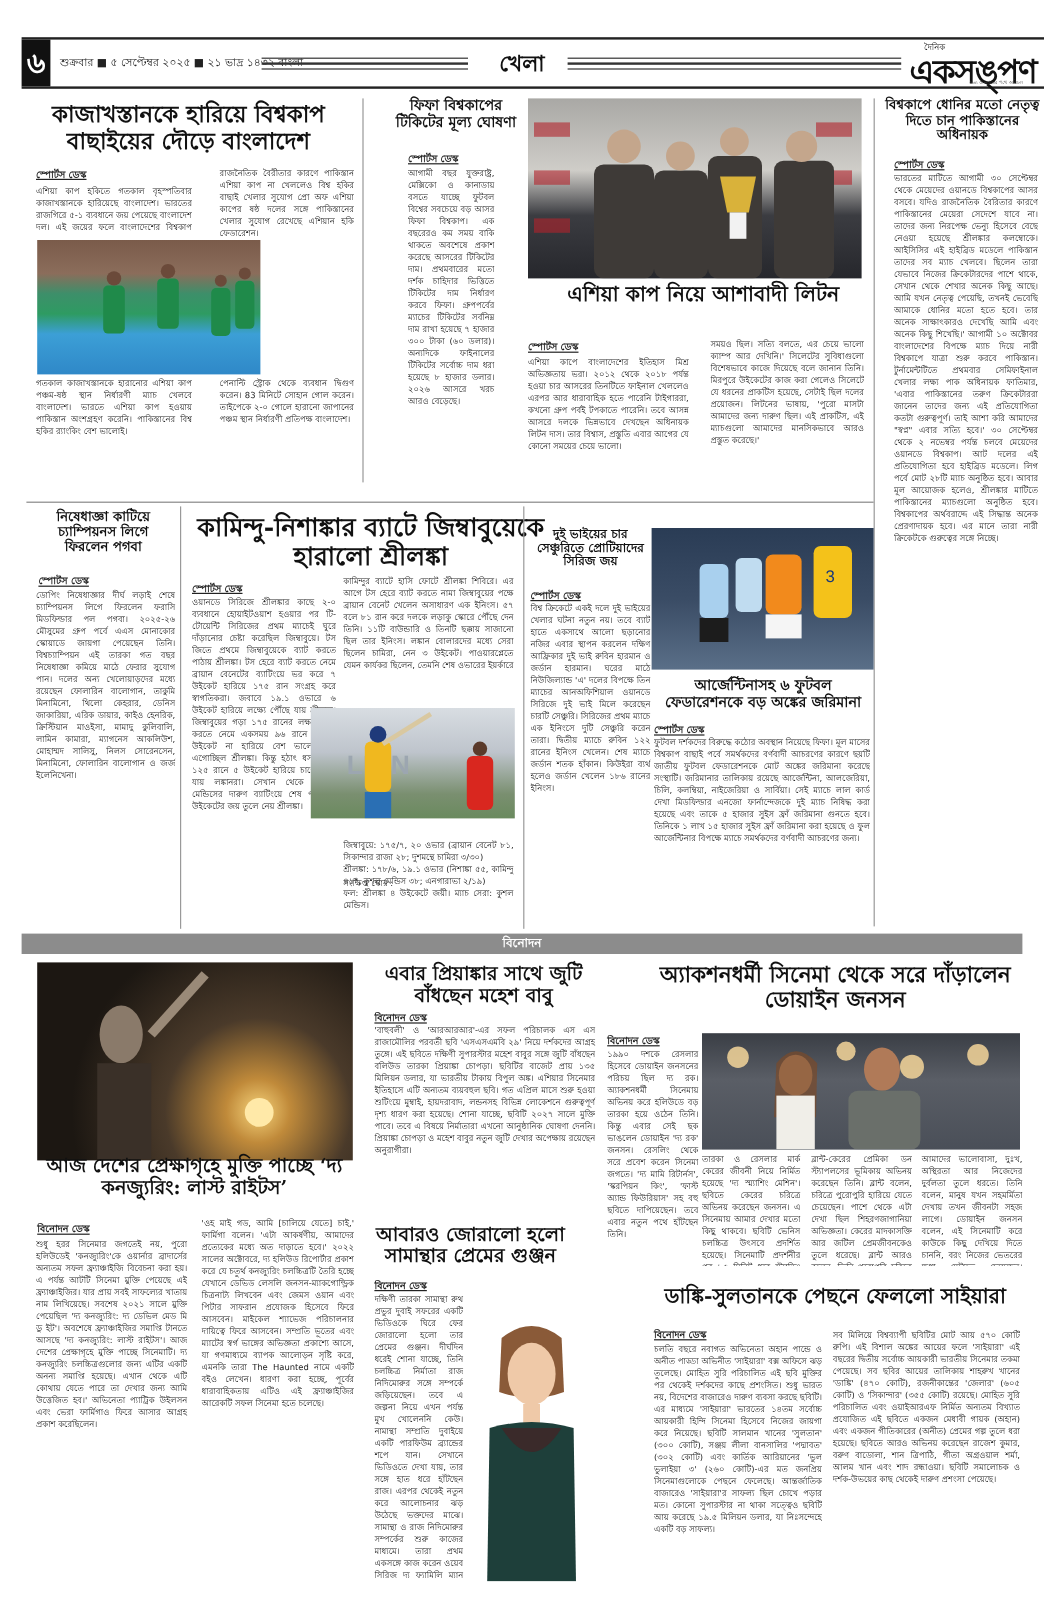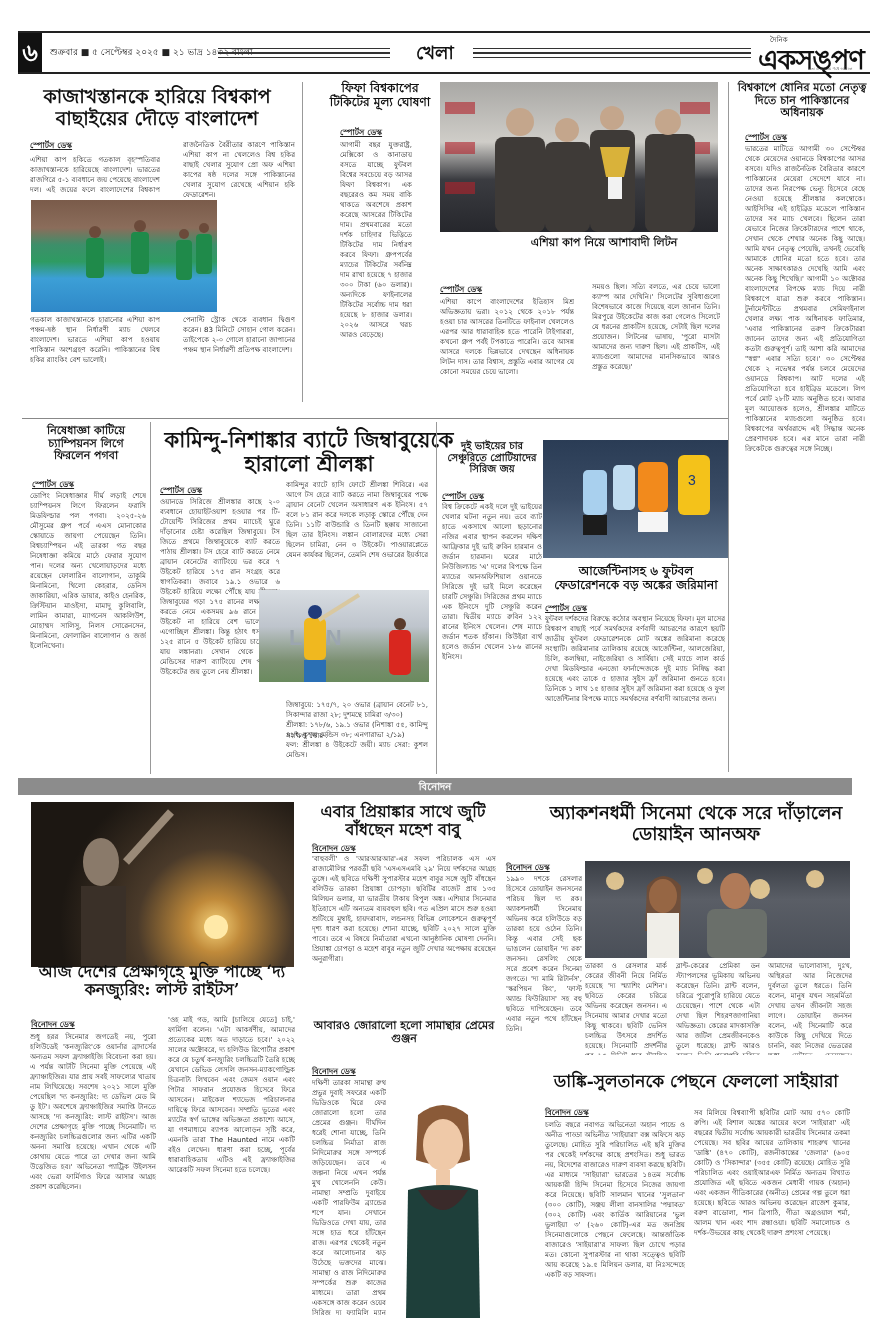--- a/index.html
+++ b/index.html
@@ -82,21 +82,21 @@
     <g fill="#c4a68c">
         <circle cx="80" cy="40" r="14"></circle>
         <circle cx="127" cy="48" r="12"></circle>
         <circle cx="172" cy="36" r="12"></circle>
         <circle cx="228" cy="40" r="13"></circle>
       </g>
     <path d="M160 65 L190 65 L184 95 L166 95 Z" fill="#d9b23a"></path>
     <rect x="168" y="95" width="14" height="22" fill="#f2f2f2"></rect>
   </svg>
 </div>
-<div class="abs head" style="left:470px; top:237px; width:268px; font-size:11px;">এশিয়া কাপ নিয়ে আশাবাদী লিটন</div>
+<div class="abs head" style="left:452px; top:237px; width:268px; font-size:17px;">এশিয়া কাপ নিয়ে আশাবাদী লিটন</div>
 <div class="abs desk" style="left:440px; top:283px;">স্পোর্টস ডেস্ক</div>
 <div class="abs body-text" style="left:440px; top:297px; width:134px; height:104px;">এশিয়া কাপে বাংলাদেশের ইতিহাস মিশ্র অভিজ্ঞতায় ভরা। ২০১২ থেকে ২০১৮ পর্যন্ত হওয়া চার আসরের তিনটিতে ফাইনাল খেললেও এরপর আর ধারাবাহিক হতে পারেনি টাইগাররা, কখনো গ্রুপ পর্বই টপকাতে পারেনি। তবে আসন্ন আসরে দলকে ভিন্নভাবে দেখছেন অধিনায়ক লিটন দাস। তার বিশ্বাস, প্রস্তুতি এবার আগের যে কোনো সময়ের চেয়ে ভালো।</div>
 <div class="abs body-text" style="left:592px; top:282px; width:128px; height:118px;">সময়ও ছিল। সত্যি বলতে, এর চেয়ে ভালো ক্যাম্প আর দেখিনি।' সিলেটের সুবিধাগুলো বিশেষভাবে কাজে দিয়েছে বলে জানান তিনি। মিরপুরে উইকেটের কাজ করা গেলেও সিলেটে যে ধরনের প্রাকটিস হয়েছে, সেটাই ছিল দলের প্রয়োজন। লিটনের ভাষায়, 'পুরো মাসটা আমাদের জন্য দারুণ ছিল। এই প্রাকটিস, এই ম্যাচগুলো আমাদের মানসিকভাবে আরও প্রস্তুত করেছে।'</div>
 
 <div class="abs vline" style="left:728px; top:82px; height:690px;"></div>
 
 <div class="abs head" style="left:737px; top:82px; width:130px; font-size:11px;">বিশ্বকাপে ধোনির মতো নেতৃত্ব দিতে চান পাকিস্তানের অধিনায়ক</div>
 <div class="abs desk" style="left:745px; top:131px;">স্পোর্টস ডেস্ক</div>
 <div class="abs body-text" style="left:745px; top:144px; width:120px; height:628px;">ভারতের মাটিতে আগামী ৩০ সেপ্টেম্বর থেকে মেয়েদের ওয়ানডে বিশ্বকাপের আসর বসবে। যদিও রাজনৈতিক বৈরিতার কারণে পাকিস্তানের মেয়েরা সেদেশে যাবে না। তাদের জন্য নিরপেক্ষ ভেন্যু হিসেবে বেছে নেওয়া হয়েছে শ্রীলঙ্কার কলম্বোকে। আইসিসির এই হাইব্রিড মডেলে পাকিস্তান তাদের সব ম্যাচ খেলবে। ছিলেন তারা যেভাবে নিজের ক্রিকেটারদের পাশে থাকে, সেখান থেকে শেখার অনেক কিছু আছে। আমি যখন নেতৃত্ব পেয়েছি, তখনই ভেবেছি আমাকে ধোনির মতো হতে হবে। তার অনেক সাক্ষাৎকারও দেখেছি আমি এবং অনেক কিছু শিখেছি।' আগামী ১০ অক্টোবর বাংলাদেশের বিপক্ষে ম্যাচ দিয়ে নারী বিশ্বকাপে যাত্রা শুরু করবে পাকিস্তান। টুর্নামেন্টটিতে প্রথমবার সেমিফাইনাল খেলার লক্ষ্য পাক অধিনায়ক ফাতিমার, 'এবার পাকিস্তানের তরুণ ক্রিকেটাররা জানেন তাদের জন্য এই প্রতিযোগিতা কতটা গুরুত্বপূর্ণ। তাই আশা করি আমাদের "স্বপ্ন" এবার সত্যি হবে।' ৩০ সেপ্টেম্বর থেকে ২ নভেম্বর পর্যন্ত চলবে মেয়েদের ওয়ানডে বিশ্বকাপ। আট দলের এই প্রতিযোগিতা হবে হাইব্রিড মডেলে। লিগ পর্বে মোট ২৮টি ম্যাচ অনুষ্ঠিত হবে। আবার মূল আয়োজক হলেও, শ্রীলঙ্কার মাটিতে পাকিস্তানের ম্যাচগুলো অনুষ্ঠিত হবে। বিশ্বকাপের অর্থবরাদ্দে এই সিদ্ধান্ত অনেক প্রেরণাদায়ক হবে। এর মানে তারা নারী ক্রিকেটকে গুরুত্বের সঙ্গে নিচ্ছে।</div>
 
@@ -163,34 +163,34 @@
 </div>
 <div class="abs head" style="left:30px; top:963px; width:264px; font-size:16px;">আজ দেশের প্রেক্ষাগৃহে মুক্তি পাচ্ছে ‘দ্য কনজ্যুরিং: লাস্ট রাইটস’</div>
 <div class="abs desk" style="left:31px; top:1018px;">বিনোদন ডেস্ক</div>
 <div class="abs body-text" style="left:30px; top:1032px; width:126px; height:286px;">শুধু হরর সিনেমার জগতেই নয়, পুরো হলিউডেই 'কনজ্যুরিং'কে ওয়ার্নার ব্রাদার্সের অন্যতম সফল ফ্র্যাঞ্চাইজি বিবেচনা করা হয়। এ পর্যন্ত আটটি সিনেমা মুক্তি পেয়েছে এই ফ্র্যাঞ্চাইজির। যার প্রায় সবই সাফল্যের খাতায় নাম লিখিয়েছে। সবশেষ ২০২১ সালে মুক্তি পেয়েছিল 'দ্য কনজ্যুরিং: দ্য ডেভিল মেড মি ডু ইট'। অবশেষে ফ্র্যাঞ্চাইজির সমাপ্তি টানতে আসছে 'দ্য কনজ্যুরিং: লাস্ট রাইটস'। আজ দেশের প্রেক্ষাগৃহে মুক্তি পাচ্ছে সিনেমাটি। দ্য কনজ্যুরিং চলচ্চিত্রগুলোর জন্য এটির একটি অনন্য সমাপ্তি হয়েছে। এখান থেকে এটি কোথায় যেতে পারে তা দেখার জন্য আমি উত্তেজিত হব।' অভিনেতা প্যাট্রিক উইলসন এবং ভেরা ফার্মিগাও ফিরে আসার আগ্রহ প্রকাশ করেছিলেন।</div>
 <div class="abs body-text" style="left:168px; top:1015px; width:127px; height:303px;">'ওহ মাই গড, আমি [চালিয়ে যেতে] চাই,' ফার্মিগা বলেন। 'এটা আকর্ষণীয়, আমাদের প্রত্যেকের মধ্যে অত দাড়াতে হবে।' ২০২২ সালের অক্টোবরে, দ্য হলিউড রিপোর্টার প্রকাশ করে যে চতুর্থ কনজ্যুরিং চলচ্চিত্রটি তৈরি হচ্ছে যেখানে ডেভিড লেসলি জনসন-ম্যাকগোল্ড্রিক চিত্রনাট্য লিখবেন এবং জেমস ওয়ান এবং পিটার সাফরান প্রযোজক হিসেবে ফিরে আসবেন। মাইকেল শ্যাভেজ পরিচালনার দায়িত্বে ফিরে আসবেন। সম্প্রতি ভূতের এবং ম্যাটের স্বর্গ ভাঙ্গের অভিজ্ঞতা প্রকাশ্যে আসে, যা গণমাধ্যমে ব্যাপক আলোড়ন সৃষ্টি করে, এমনকি তারা The Haunted নামে একটি বইও লেখেন। ধারণা করা হচ্ছে, পূর্বের ধারাবাহিকতায় এটিও এই ফ্র্যাঞ্চাইজির আরেকটি সফল সিনেমা হতে চলেছে।</div>
 
 <div class="abs head" style="left:312px; top:803px; width:182px; font-size:16px;">এবার প্রিয়াঙ্কার সাথে জুটি বাঁধছেন মহেশ বাবু</div>
 <div class="abs desk" style="left:312px; top:842px;">বিনোদন ডেস্ক</div>
 <div class="abs body-text" style="left:312px; top:854px; width:184px; height:160px;">'বাহুবলী' ও 'আরআরআর'-এর সফল পরিচালক এস এস রাজামৌলির পরবর্তী ছবি 'এসএসএমবি ২৯' নিয়ে দর্শকদের আগ্রহ তুঙ্গে। এই ছবিতে দক্ষিণী সুপারস্টার মহেশ বাবুর সঙ্গে জুটি বাঁধছেন বলিউড তারকা প্রিয়াঙ্কা চোপড়া। ছবিটির বাজেট প্রায় ১৩৫ মিলিয়ন ডলার, যা ভারতীয় টাকায় বিপুল অঙ্ক। এশিয়ার সিনেমার ইতিহাসে এটি অন্যতম ব্যয়বহুল ছবি। গত এপ্রিল মাসে শুরু হওয়া শুটিংয়ে মুম্বাই, হায়দরাবাদ, লন্ডনসহ বিভিন্ন লোকেশনে গুরুত্বপূর্ণ দৃশ্য ধারণ করা হয়েছে। শোনা যাচ্ছে, ছবিটি ২০২৭ সালে মুক্তি পাবে। তবে এ বিষয়ে নির্মাতারা এখনো আনুষ্ঠানিক ঘোষণা দেননি। প্রিয়াঙ্কা চোপড়া ও মহেশ বাবুর নতুন জুটি দেখার অপেক্ষায় রয়েছেন অনুরাগীরা।</div>
 
-<div class="abs head" style="left:312px; top:1020px; width:184px; font-size:11px;">আবারও জোরালো হলো সামান্থার প্রেমের গুঞ্জন</div>
+<div class="abs head" style="left:300px; top:1020px; width:184px; font-size:16px;">আবারও জোরালো হলো সামান্থার প্রেমের গুঞ্জন</div>
 <div class="abs desk" style="left:312px; top:1065px;">বিনোদন ডেস্ক</div>
 <div class="abs body-text" style="left:312px; top:1078px; width:74px; height:240px;">দক্ষিণী তারকা সামান্থা রুথ প্রভুর দুবাই সফরের একটি ভিডিওকে ঘিরে ফের জোরালো হলো তার প্রেমের গুঞ্জন। দীর্ঘদিন ধরেই শোনা যাচ্ছে, তিনি চলচ্চিত্র নির্মাতা রাজ নিদিমোরুর সঙ্গে সম্পর্কে জড়িয়েছেন। তবে এ জল্পনা নিয়ে এখন পর্যন্ত মুখ খোলেননি কেউ। নামান্থা সম্প্রতি দুবাইয়ে একটি পারফিউম ব্র্যান্ডের শপে যান। সেখানে ভিডিওতে দেখা যায়, তার সঙ্গে হাত ধরে হাঁটছেন রাজ। এরপর থেকেই নতুন করে আলোচনার ঝড় উঠেছে ভক্তদের মাঝে। সামান্থা ও রাজ নিদিমোরুর সম্পর্কের শুরু কাজের মাধ্যমে। তারা প্রথম একসঙ্গে কাজ করেন ওয়েব সিরিজ দ্য ফ্যামিলি ম্যান ২-এ। পরে তারা সিটাডেল: হানি বানি ওয়েব সিরিজেও একসঙ্গে কাজ করেন।</div>
 <div class="abs photo" style="left:388px; top:1100px; width:110px; height:218px; background:#fff;">
   <svg width="110" height="218">
     <path d="M30 15 Q55 -5 80 15 L82 60 Q55 70 28 60 Z" fill="#8a5a38"></path>
     <ellipse cx="55" cy="45" rx="20" ry="26" fill="#efc9a8"></ellipse>
     <rect x="48" y="70" width="14" height="18" fill="#efc9a8"></rect>
     <path d="M20 90 Q55 80 90 90 L92 218 L18 218 Z" fill="#1e3f3a"></path>
     <path d="M30 90 Q55 130 80 90" fill="#3a2a2a"></path>
   </svg>
 </div>
 
-<div class="abs head" style="left:540px; top:803px; width:312px; font-size:18px;">অ্যাকশনধর্মী সিনেমা থেকে সরে দাঁড়ালেন ডোয়াইন আনঅফ</div>
+<div class="abs head" style="left:540px; top:803px; width:312px; font-size:18px;">অ্যাকশনধর্মী সিনেমা থেকে সরে দাঁড়ালেন ডোয়াইন জনসন</div>
 <div class="abs desk" style="left:506px; top:861px;">বিনোদন ডেস্ক</div>
 <div class="abs body-text" style="left:506px; top:874px; width:76px; height:180px;">১৯৯০ দশকে রেসলার হিসেবে ডোয়াইন জনসনের পরিচয় ছিল দ্য রক। অ্যাকশনধর্মী সিনেমায় অভিনয় করে হলিউডে বড় তারকা হয়ে ওঠেন তিনি। কিন্তু এবার সেই ছক ভাঙলেন ডোয়াইন 'দ্য রক' জনসন। রেসলিং থেকে সরে প্রবেশ করেন সিনেমা জগতে। 'দ্য মামি রিটার্নস', 'স্করপিয়ন কিং', 'ফাস্ট অ্যান্ড ফিউরিয়াস' সহ বহু ছবিতে দাপিয়েছেন। তবে এবার নতুন পথে হাঁটছেন তিনি।</div>
 <div class="abs photo" style="left:585px; top:861px; width:265px; height:97px; background: linear-gradient(180deg,#3a3e45 0%,#5a5e66 40%,#4a4f58 100%);">
   <svg width="265" height="97">
     <g fill="#f5d69a" opacity="0.85">
         <circle cx="30" cy="20" r="9"></circle>
         <circle cx="120" cy="15" r="8"></circle>
         <circle cx="175" cy="28" r="10"></circle>
         <circle cx="230" cy="18" r="9"></circle>
       </g>

